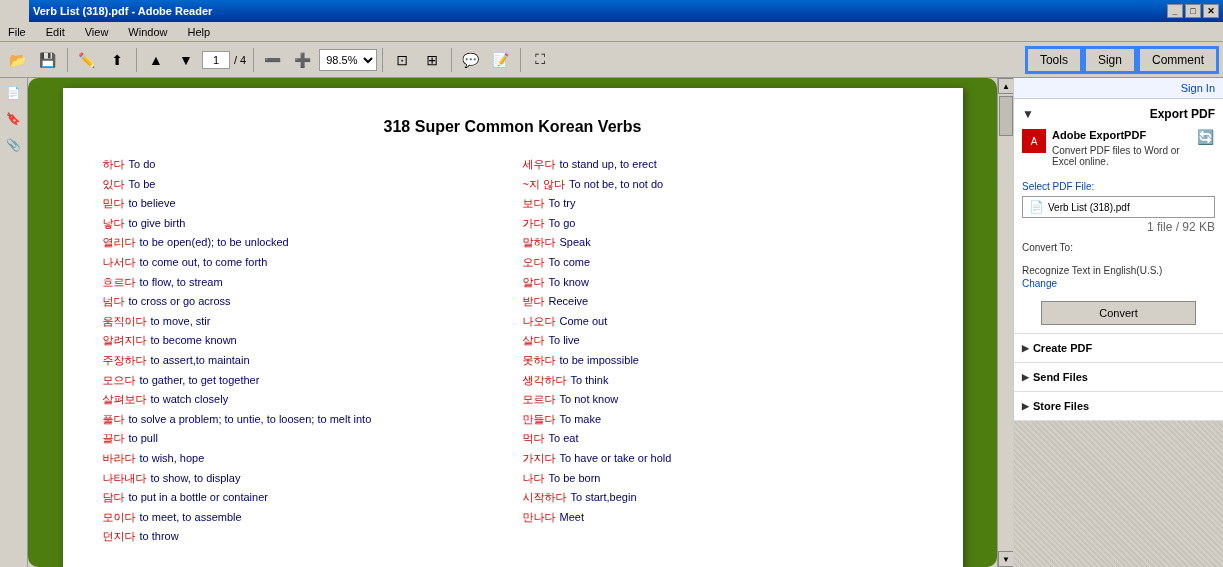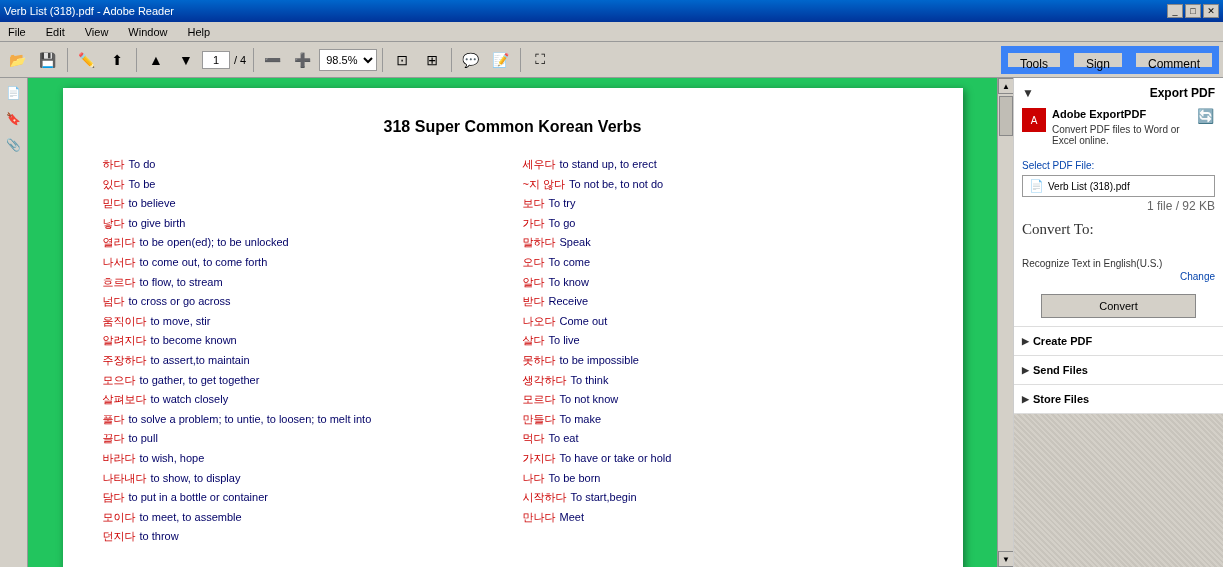--- a/index.html
+++ b/index.html
@@ -8,21 +8,22 @@
     
     .title-bar {
       background: linear-gradient(to bottom, #0066cc, #003399);
       color: white;
       height: 22px;
       display: flex;
       align-items: center;
       justify-content: space-between;
       padding: 0 4px;
       font-size: 11px;
-      font-weight: normal;
+      font-weight: bold;
+      margin-left: 29px;
     }
     .title-bar-controls { display: flex; gap: 2px; }
     .title-bar-btn {
       width: 16px; height: 14px;
       background: #d4d0c8;
       border: 1px solid #888;
       font-size: 9px;
       display: flex; align-items: center; justify-content: center;
       cursor: pointer; color: #000;
     }
@@ -67,21 +68,21 @@
       background: white; padding: 0 2px;
     }
 
     
     .toolbar-right {
       margin-left: auto;
       display: flex; gap: 0;
     }
     .tool-panel-btn {
       padding: 4px 12px; font-size: 12px;
-      background: #d4d0c8; border: 7px solid #3b82f6;
+      background: #d4d0c8; border: 3px solid #3b82f6;
       cursor: pointer; height: 28px;
     }
 
     
     .main-layout {
       display: flex;
       height: calc(567px - 22px - 20px - 36px);
     }
 
     
@@ -95,23 +96,24 @@
     .side-icon {
       width: 22px; height: 22px;
       background: #d4d0c8; border: 1px solid transparent;
       display: flex; align-items: center; justify-content: center;
       cursor: pointer; font-size: 12px;
     }
 
     
     .pdf-viewer {
       flex: 1;
-      background: #22c55e;
+      background: #4d7c0f;
       overflow: hidden;
       position: relative;
+      border-radius: 10px;
     }
     .pdf-page {
       background: white;
       margin: 10px auto;
       width: 900px;
       min-height: 460px;
       padding: 30px 40px;
       box-shadow: 2px 2px 8px rgba(0,0,0,0.4);
       position: relative;
     }
@@ -182,28 +184,28 @@
     .adobe-export-title { font-weight: bold; font-size: 11px; color: #000; margin-bottom: 4px; }
     .adobe-export-desc { font-size: 10px; color: #333; margin-bottom: 8px; }
     .label-text { font-size: 10px; color: #0645ad; margin-bottom: 4px; }
     .file-input-box {
       border: 1px solid #999; padding: 3px 6px;
       background: white; display: flex; align-items: center; gap: 4px;
       font-size: 10px; margin-bottom: 2px;
     }
     .pdf-icon { color: #cc0000; font-size: 12px; }
     .file-size-text { font-size: 12px; color: #666; text-align: right; margin-bottom: 8px; }
-    .convert-to-label { font-size: 15px; color: #333; margin-bottom: 20px; font-family: Liberation Serif, serif; }
+    .convert-to-label { font-size: 10px; color: #333; margin-bottom: 12px; }
     .convert-select {
       width: 100%; height: 22px; font-size: 10px;
       border: 1px solid #999; background: white;
       padding: 0 4px; margin-bottom: 8px;
     }
     .recognize-text { font-size: 10px; color: #333; margin-bottom: 2px; }
-    .change-link { font-size: 10px; color: #0645ad; cursor: pointer; margin-bottom: 12px; text-align: right; }
+    .change-link { font-size: 10px; color: #0645ad; cursor: pointer; margin-bottom: 12px; }
     .convert-btn {
       width: 80%; margin: 0 auto;
       display: block;
       padding: 5px 16px;
       background: #d4d0c8;
       border: 1px solid #888;
       font-size: 11px;
       cursor: pointer;
       text-align: center;
     }
@@ -459,20 +461,21 @@
 
   <div class="scroll-bar">
     <div class="scroll-btn">▲</div>
     <div class="scroll-track">
       <div class="scroll-thumb"></div>
     </div>
     <div class="scroll-btn">▼</div>
   </div>
 
   <div class="right-panel">
+    <div class="sign-in-bar">Sign In</div>
 
     <div class="panel-section">
       <div class="panel-header">
         <span style="color:#333;">▼</span>
         <span>Export PDF</span>
       </div>
 
       <div style="display:flex;align-items:flex-start;gap:6px;margin-bottom:6px;">
         <div style="width:24px;height:24px;background:#cc0000;color:white;display:flex;align-items:center;justify-content:center;font-size:10px;flex-shrink:0;">A</div>
         <div>

